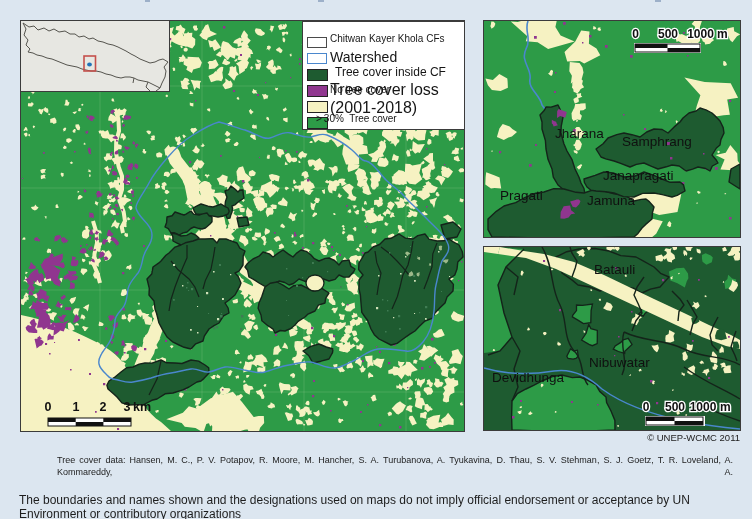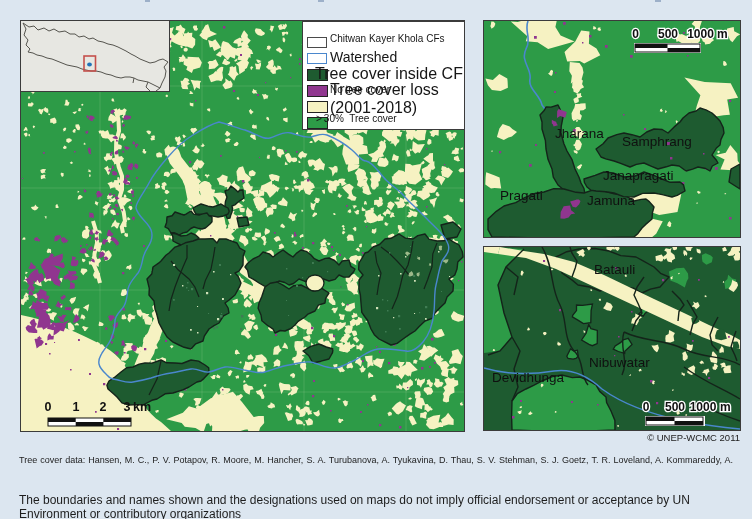--- a/index.html
+++ b/index.html
@@ -75,21 +75,21 @@
 
 </svg>
 </div>
 
 <div class="panel" style="left:302px;top:21px;width:161px;height:107px;background:#fff;">
 <div style="position:absolute;left:4px;top:15px;width:18px;height:9px;background:#fff;border:1.6px solid #4a4a4a;"></div>
 <div style="position:absolute;left:27px;top:11px;font-size:10px;color:#161616;">Chitwan Kayer Khola CFs</div>
 <div style="position:absolute;left:4px;top:31px;width:18px;height:9px;background:#fff;border:1.6px solid #4a87cd;"></div>
 <div style="position:absolute;left:27px;top:27px;font-size:14px;color:#161616;">Watershed</div>
 <div style="position:absolute;left:4px;top:46.5px;width:19px;height:10px;background:#1e5b30;border:1px solid #222;"></div>
-<div style="position:absolute;left:12px;top:43px;font-size:16px;color:#161616;">Tree cover inside CF</div>
+<div style="position:absolute;left:32px;top:43px;font-size:12px;color:#161616;">Tree cover inside CF</div>
 <div style="position:absolute;left:4px;top:62.5px;width:19px;height:10px;background:#90368f;border:1px solid #222;"></div>
 <div style="position:absolute;left:27px;top:59px;font-size:16px;color:#161616;">Tree cover loss (2001-2018)</div>
 <div style="position:absolute;left:4px;top:78.5px;width:19px;height:10px;background:#f6f2c2;border:1px solid #222;"></div>
 <div style="position:absolute;left:27px;top:62px;font-size:10px;color:#161616;">No tree cover</div>
 <div style="position:absolute;left:4px;top:94.5px;width:19px;height:10px;background:#2d9b47;border:1px solid #222;"></div>
 <div style="position:absolute;left:13px;top:91px;font-size:10px;color:#161616;">&gt; 30%&nbsp; Tree cover</div>
 </div>
 
 <div class="panel" style="left:483px;top:20px;width:256px;height:216px;">
 <svg width="256" height="216" viewBox="0 0 256 216">
@@ -152,16 +152,16 @@
         <rect x="162" y="170" width="57" height="8" fill="#fff" stroke="#111" stroke-width="1"></rect>
         <rect x="162" y="170" width="28.5" height="4" fill="#111"></rect>
         <rect x="190.5" y="174" width="28.5" height="4" fill="#111"></rect>
       </g>
 </svg>
 </div>
 
 <div style="position:absolute;right:12px;top:432px;font-size:9.5px;color:#222;">© UNEP-WCMC 2011</div>
 
 <div style="position:absolute;left:19px;top:454px;width:714px;font-size:9px;line-height:12.4px;color:#1d1d1d;text-align:justify;">
-<div style="text-align-last:justify;">Tree cover data: Hansen, M. C., P. V. Potapov, R. Moore, M. Hancher, S. A. Turubanova, A. Tyukavina, D. Thau, S. V. Stehman, S. J. Goetz, T. R. Loveland, A. Kommareddy, A.</div>
+<div style="text-align-last:justify;margin-left:38px;">Tree cover data: Hansen, M. C., P. V. Potapov, R. Moore, M. Hancher, S. A. Turubanova, A. Tyukavina, D. Thau, S. V. Stehman, S. J. Goetz, T. R. Loveland, A. Kommareddy, A.</div>
 </div>
 
 <div style="position:absolute;left:19px;top:493px;width:720px;font-size:12px;color:#1d1d1d;">The boundaries and names shown and the designations used on maps do not imply official endorsement or acceptance by UN Environment or contributory organizations</div>
 
 </body></html>

